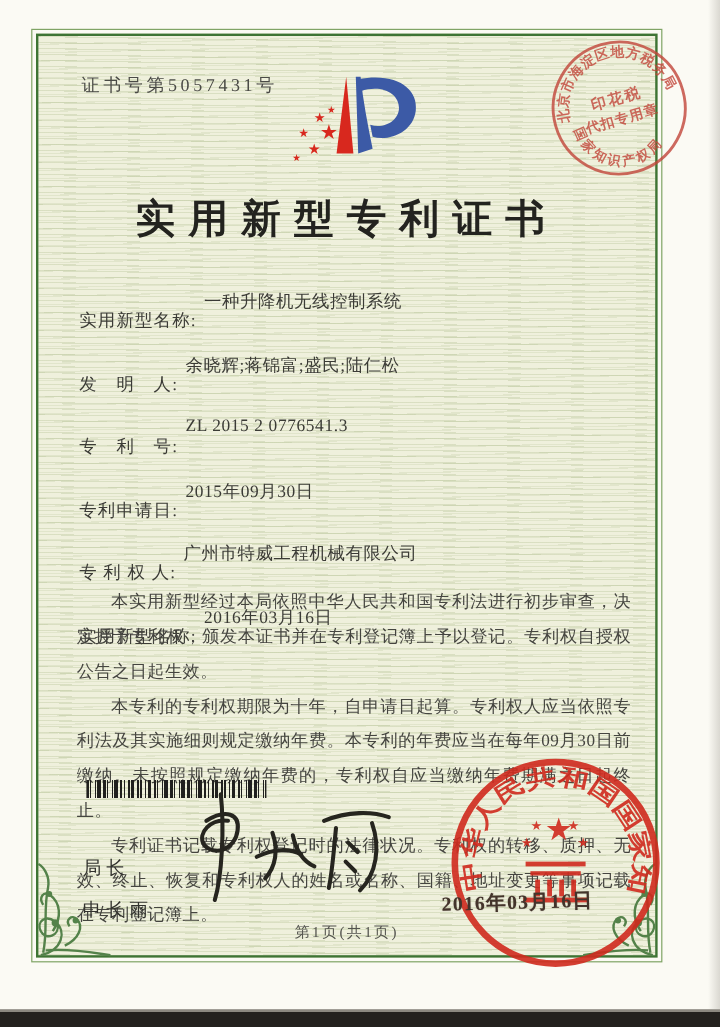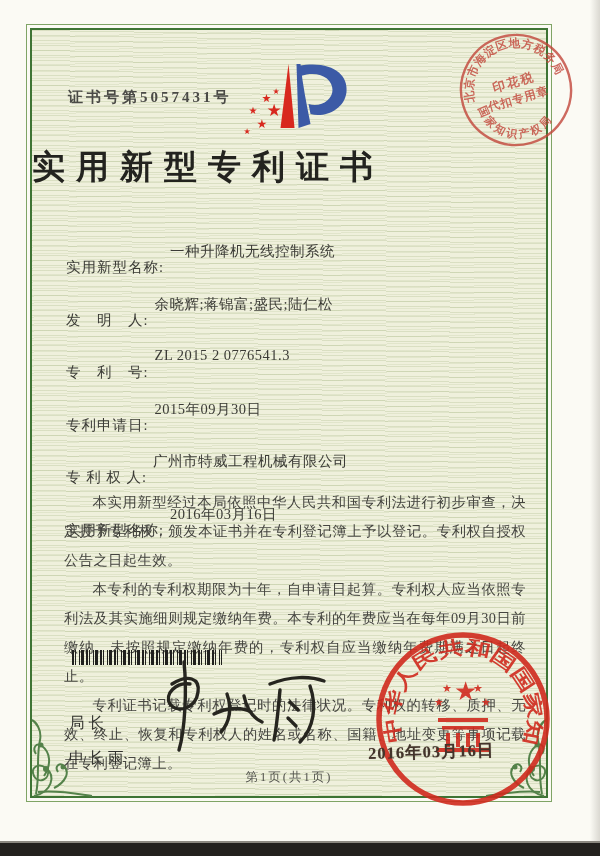--- a/index.html
+++ b/index.html
@@ -31,27 +31,27 @@
     background-color:#eff0dc;
     background-image:
       repeating-linear-gradient(0.9deg, rgba(140,162,100,.22) 0 1px, rgba(0,0,0,0) 1px 5px),
       repeating-linear-gradient(-1.3deg, rgba(140,162,100,.14) 0 1px, rgba(0,0,0,0) 1px 7px);
   }
   .flourish{position:absolute;width:92px;height:92px;pointer-events:none;}
   .flourish.bl{left:-6px;bottom:-8px;}
   .flourish.br{right:-6px;bottom:-8px;transform:scaleX(-1);}
   
   .cert-number{
-    position:absolute;left:36px;top:58px;
-    font-size:15px;letter-spacing:3px;color:#4a4a46;font-weight:bold;
+    position:absolute;left:36px;top:32px;
+    font-size:15px;letter-spacing:3px;color:#4a4a46;
   }
   .logo{position:absolute;left:50%;top:28px;transform:translateX(-47%);width:150px;height:102px;}
   .tax-stamp{position:absolute;right:-36px;top:-6px;width:132px;height:132px;opacity:.8;}
   .title{
-    position:absolute;left:0;right:0;top:115px;
+    position:absolute;left:0;right:0;top:130px;text-align:center;
     font-size:33px;font-weight:700;letter-spacing:11px;color:#23231f;
   }
   
   .fields{position:absolute;left:34px;top:212px;width:470px;}
   .field-row{display:flex;margin-bottom:17.5px;font-size:14.5px;color:#3b3b36;}
   .field-row .lbl{white-space:pre;letter-spacing:1px;margin-top:16px;}
   .field-row .val{margin-left:6px;letter-spacing:.5px;}
   
   .body-text{
     position:absolute;left:32px;top:458px;width:462px;

